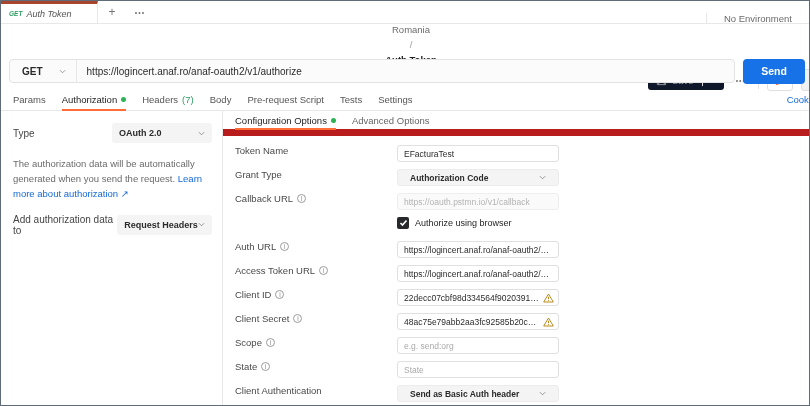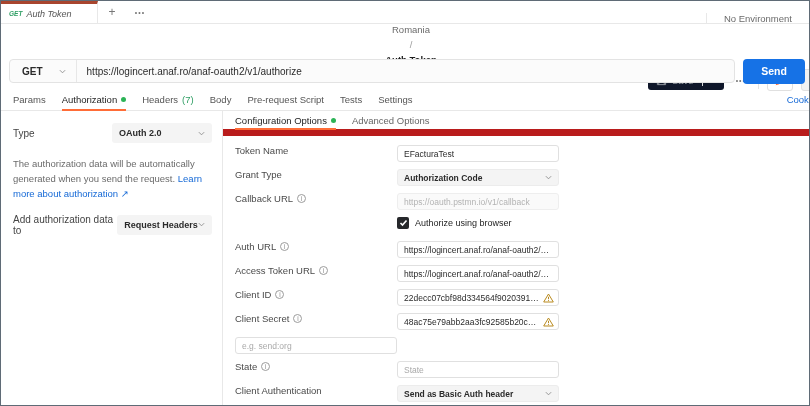--- a/index.html
+++ b/index.html
@@ -77,21 +77,21 @@
   .fctl{width:162px;min-width:162px;position:relative;}
   .fld{box-sizing:border-box;height:17px;border:1px solid #e0e0e0;border-radius:3px;background:#fff;display:flex;align-items:center;
        padding:0 6px;font-size:8.5px;color:#2b2b2b;}
   .fld>span{overflow:hidden;text-overflow:ellipsis;white-space:nowrap;}
   .fld.ph>span{color:#a9a9a9;}
   .fld.disabled{background:#fafafa;border-color:#eeeeee;}
   .fld.disabled>span{color:#b3b3b3;}
   .fld.warn{padding-right:18px;}
   .warnicon{position:absolute;right:5px;top:3.5px;line-height:0;}
   .sel{box-sizing:border-box;height:17px;background:#f4f4f4;border:1px solid #ececec;border-radius:3px;display:flex;align-items:center;
-       justify-content:space-between;padding:0 6px;font-size:8.5px;font-weight:600;color:#2b2b2b;}
+       justify-content:space-between;padding:0 12px;font-size:8.5px;font-weight:600;color:#2b2b2b;}
   .cbrow{display:flex;align-items:center;}
   .cb{width:12px;height:12px;background:#26282b;border-radius:2px;display:flex;align-items:center;justify-content:center;flex:none;}
   .cblabel{margin-left:6px;font-size:9px;color:#1d1d1d;font-weight:500;}
 </style>
 </head>
 <body>
 
 <div class="screen">
 
   <div class="tabbar">
@@ -361,20 +361,24 @@
               <svg width="11" height="10" viewBox="0 0 11 10">
                   <path d="M5.5 1 L10.3 9 H0.7 Z" fill="none" stroke="#b98a1f"></path>
                   <line x1="5.5" y1="3.8" x2="5.5" y2="6.2" stroke="#b98a1f"></line>
                   <circle cx="5.5" cy="7.6" r="0.6" fill="#b98a1f"></circle>
                 </svg>
             </span>
           </div>
         </div>
 
         <div class="frow">
+          <div class="flabel">
+            <span>Scope</span>
+            <span class="info">i</span>
+          </div>
           <div class="fctl">
             <div class="fld ph">
               <span>e.g. send:org</span>
             </div>
           </div>
         </div>
 
         <div class="frow">
           <div class="flabel">
             <span>State</span>

